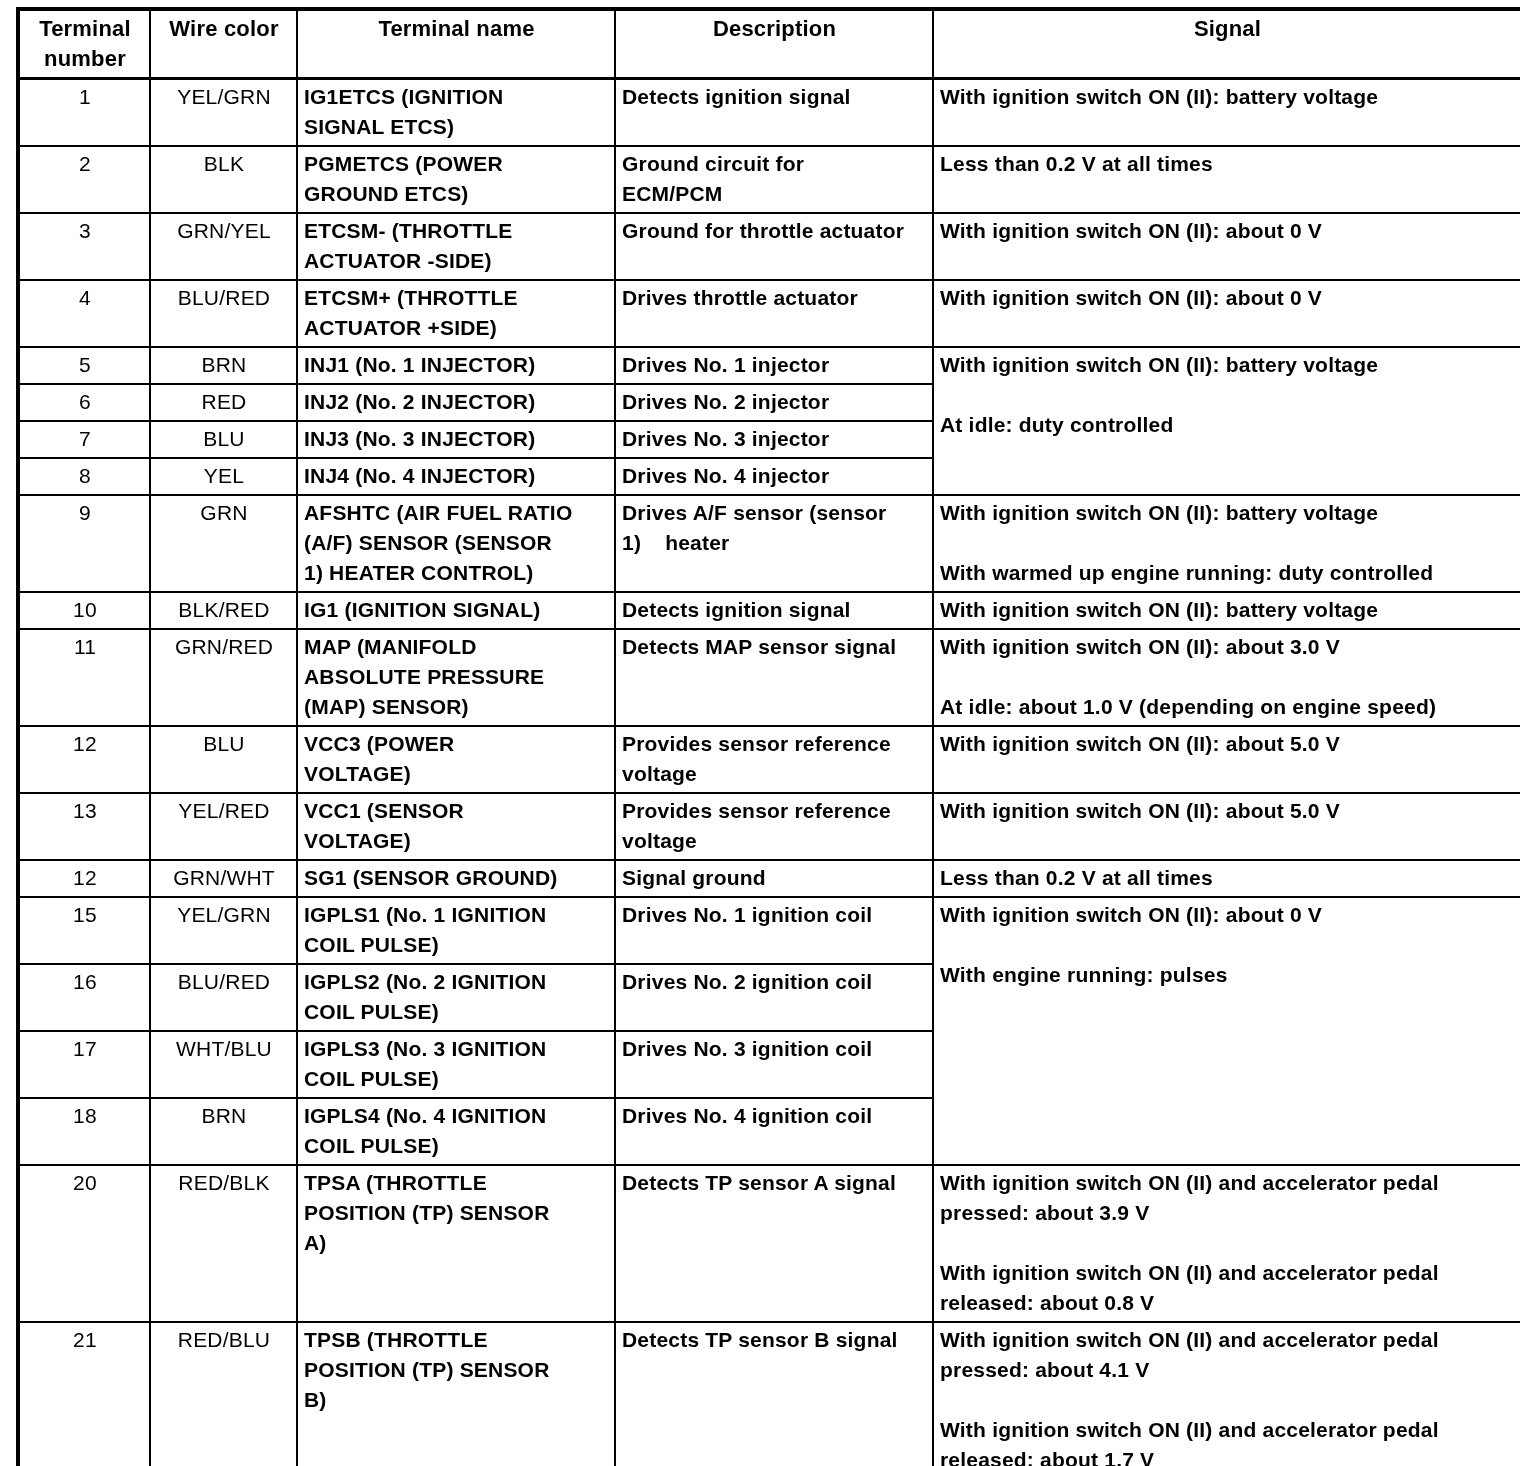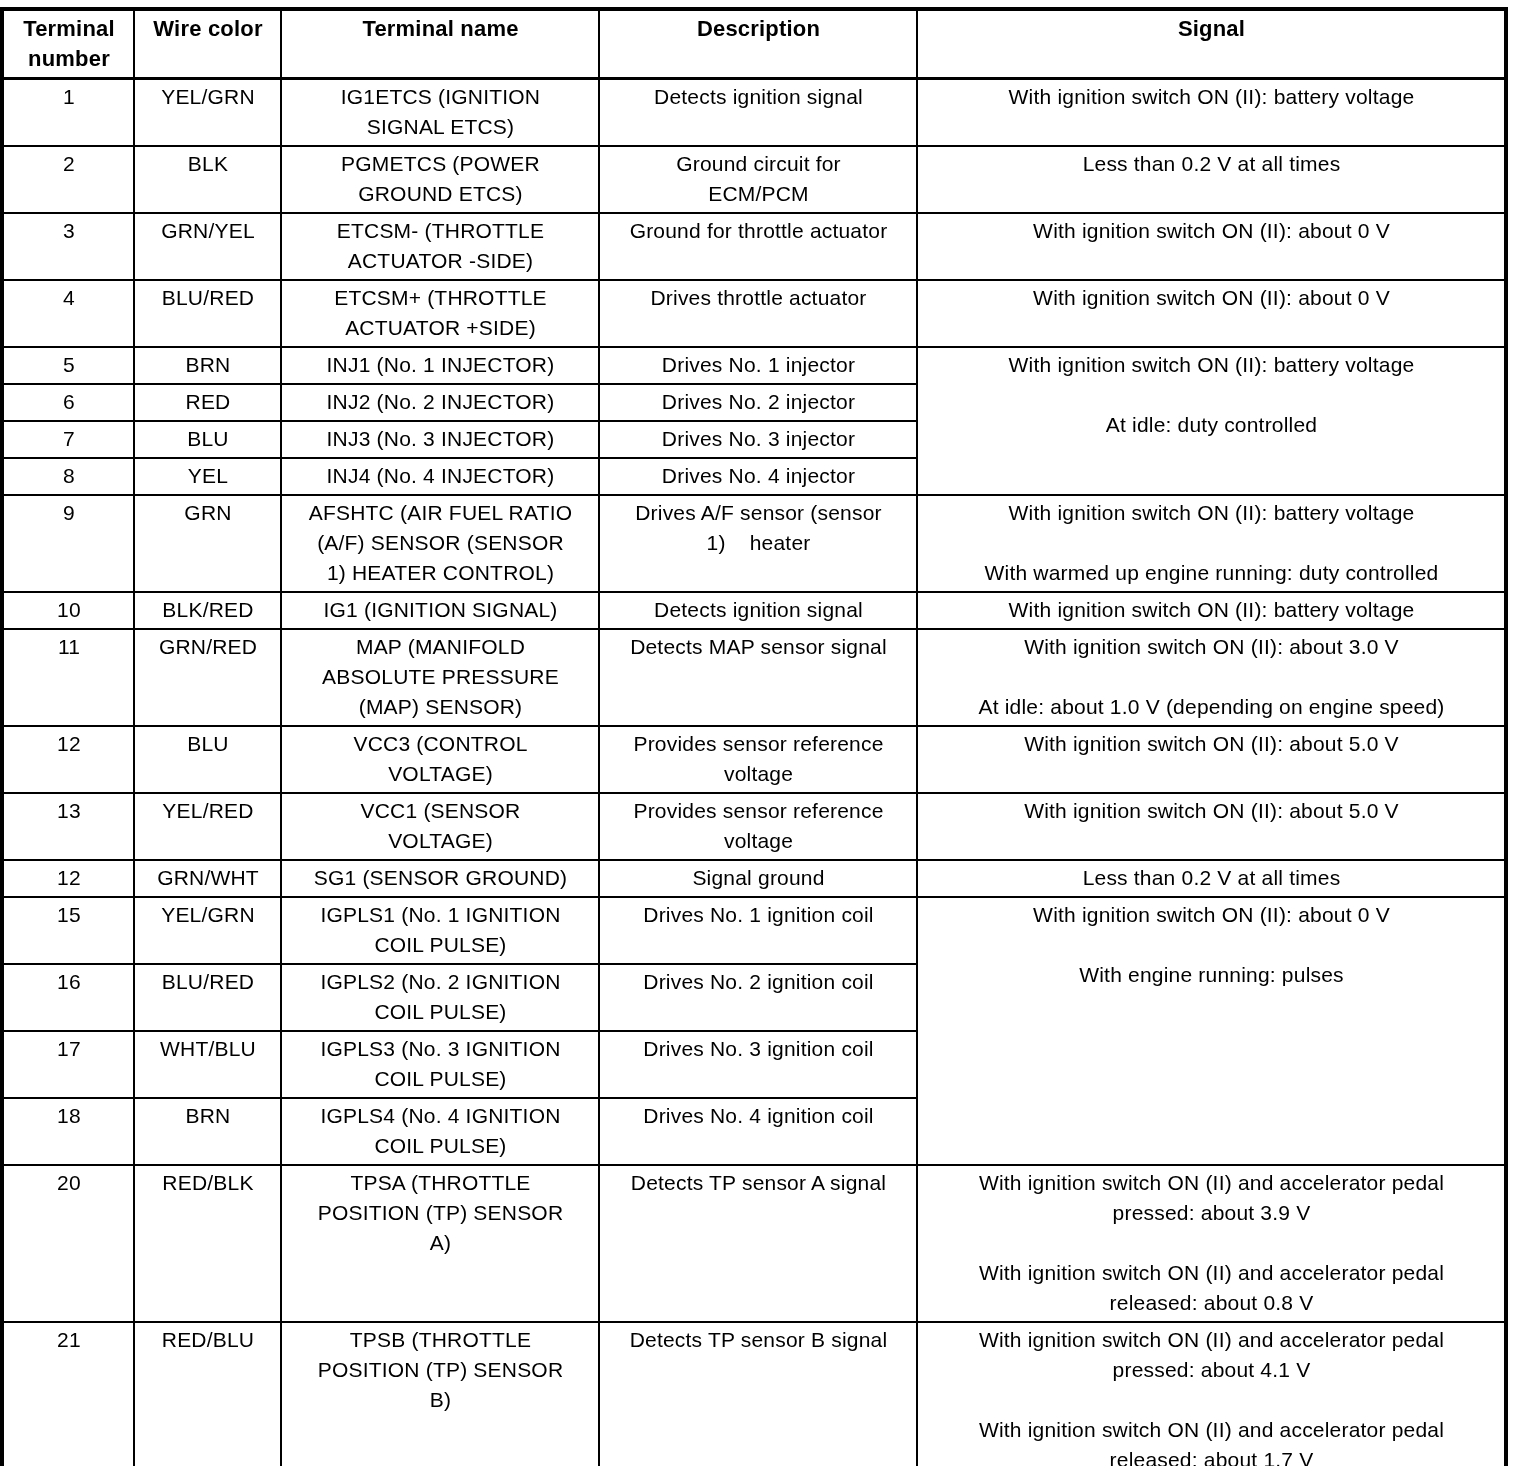--- a/index.html
+++ b/index.html
@@ -5,21 +5,21 @@
   html, body {
     margin: 0;
     padding: 0;
     background: #ffffff;
     width: 1520px;
   }
   .page {
     width: 1520px;
     height: 1466px;
     background: #ffffff;
-    padding: 7px 0;
+    padding: 7px 16px;
     box-sizing: border-box;
     font-family: "Liberation Sans", sans-serif;
     color: #000000;
   }
   table.terminal-table {
     border-collapse: collapse;
     table-layout: fixed;
     width: 1504px;
     border: 4px solid #000000;
     background: #ffffff;
@@ -43,21 +43,22 @@
     text-align: center;
     height: 58px;
     border-bottom: 3px solid #000000;
     padding-top: 3px;
     letter-spacing: 0.2px;
   }
   td.c-num, td.c-wire {
     text-align: center;
   }
   td.c-name, td.c-desc, td.c-signal {
-    text-align: center;
+    text-align: left;
+    font-weight: bold;
   }
 </style>
 </head>
 <body>
 
 <div class="page">
   <table class="terminal-table">
     <colgroup>
       <col style="width:132px">
       <col style="width:147px">
@@ -161,21 +162,21 @@
 ABSOLUTE PRESSURE
 (MAP) SENSOR)</td>
           <td class="c-desc">Detects MAP sensor signal</td>
           <td class="c-signal">With ignition switch ON (II): about 3.0 V
 
 At idle: about 1.0 V (depending on engine speed)</td>
         </tr>
         <tr>
           <td class="c-num">12</td>
           <td class="c-wire">BLU</td>
-          <td class="c-name">VCC3 (CONTROL
+          <td class="c-name">VCC3 (POWER
 VOLTAGE)</td>
           <td class="c-desc">Provides sensor reference
 voltage</td>
           <td class="c-signal">With ignition switch ON (II): about 5.0 V</td>
         </tr>
         <tr>
           <td class="c-num">13</td>
           <td class="c-wire">YEL/RED</td>
           <td class="c-name">VCC1 (SENSOR
 VOLTAGE)</td>

